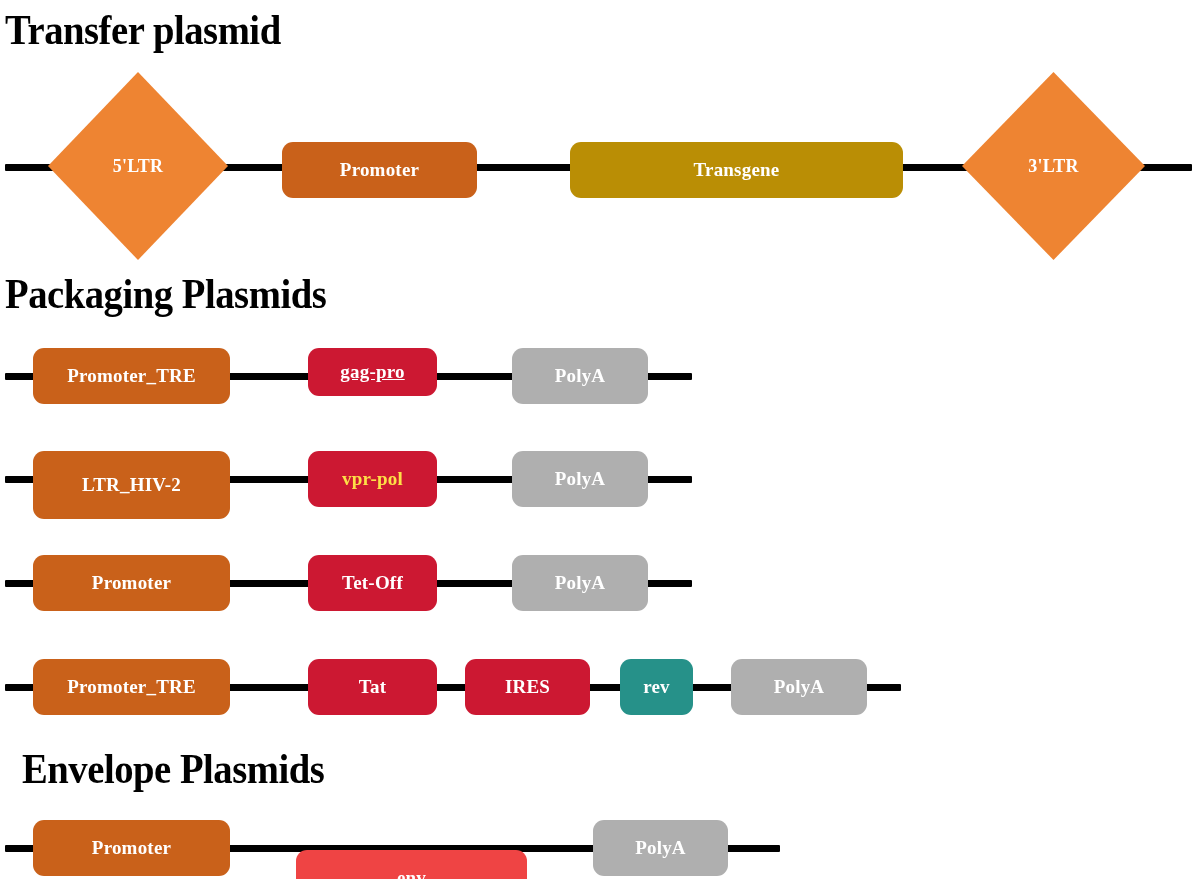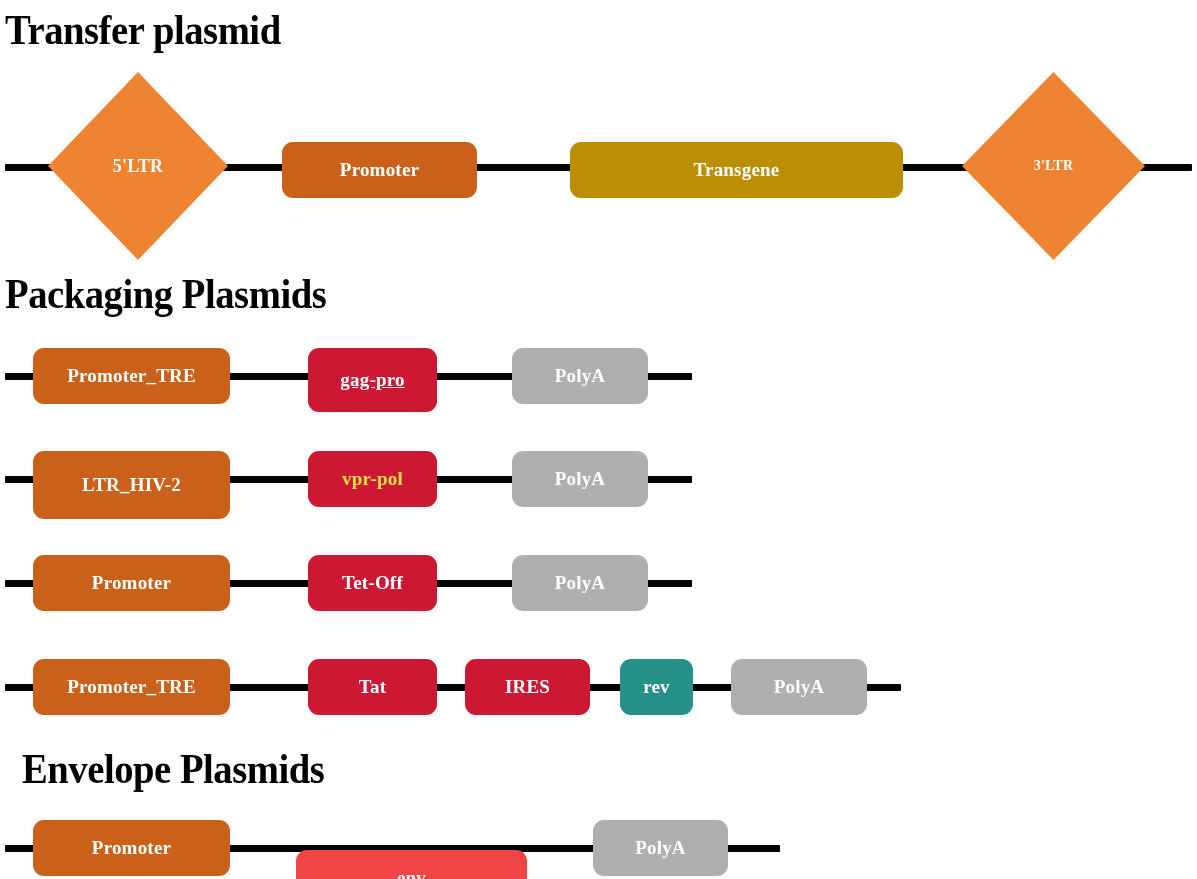--- a/index.html
+++ b/index.html
@@ -82,31 +82,31 @@
       <div class="feature diamond-wrap" style="left: 48px; top: 72px; width: 180px; height: 188px; font-size: 18px; color: rgb(255, 255, 255);">
         <div class="diamond-shape" style="background: rgb(238, 132, 50);"></div>
         <span class="label">5'LTR</span>
       </div>
       <div class="feature box" style="left: 282px; top: 142px; width: 195px; height: 56px; font-size: 19px; color: rgb(255, 255, 255); background: rgb(201, 97, 26);">
         <span class="label">Promoter</span>
       </div>
       <div class="feature box" style="left: 570px; top: 142px; width: 333px; height: 56px; font-size: 19px; color: rgb(255, 255, 255); background: rgb(186, 142, 5); text-align: right;">
         <span class="label">Transgene</span>
       </div>
-      <div class="feature diamond-wrap" style="left: 962px; top: 72px; width: 183px; height: 188px; font-size: 14px; color: rgb(255, 255, 255);">
+      <div class="feature diamond-wrap" style="left: 962px; top: 72px; width: 183px; height: 188px; font-size: 18px; color: rgb(255, 255, 255);">
         <div class="diamond-shape" style="background: rgb(238, 132, 50);"></div>
         <span class="label">3'LTR</span>
       </div>
     </div>
     <div style="position: absolute; left: 0px; top: 0px; width: 100%; height: 100%;">
       <div class="backbone-line" style="left: 5px; top: 373px; width: 687px; height: 7px; background: rgb(0, 0, 0);"></div>
       <div class="feature box" style="left: 33px; top: 348px; width: 197px; height: 56px; font-size: 19px; color: rgb(255, 255, 255); background: rgb(201, 97, 26);">
         <span class="label">Promoter_TRE</span>
       </div>
-      <div class="feature box" style="left: 308px; top: 348px; width: 129px; height: 64px; font-size: 19px; color: rgb(255, 255, 255); background: rgb(204, 24, 50); text-decoration: underline;">
+      <div class="feature box" style="left: 308px; top: 348px; width: 129px; height: 48px; font-size: 19px; color: rgb(255, 255, 255); background: rgb(204, 24, 50); text-decoration: underline;">
         <span class="label">gag-pro</span>
       </div>
       <div class="feature box" style="left: 512px; top: 348px; width: 136px; height: 56px; font-size: 19px; color: rgb(255, 255, 255); background: rgb(175, 175, 175);">
         <span class="label">PolyA</span>
       </div>
     </div>
     <div style="position: absolute; left: 0px; top: 0px; width: 100%; height: 100%;">
       <div class="backbone-line" style="left: 5px; top: 476px; width: 687px; height: 7px; background: rgb(0, 0, 0);"></div>
       <div class="feature box" style="left: 33px; top: 451px; width: 197px; height: 68px; font-size: 19px; color: rgb(255, 255, 255); background: rgb(201, 97, 26);">
         <span class="label">LTR_HIV-2</span>

